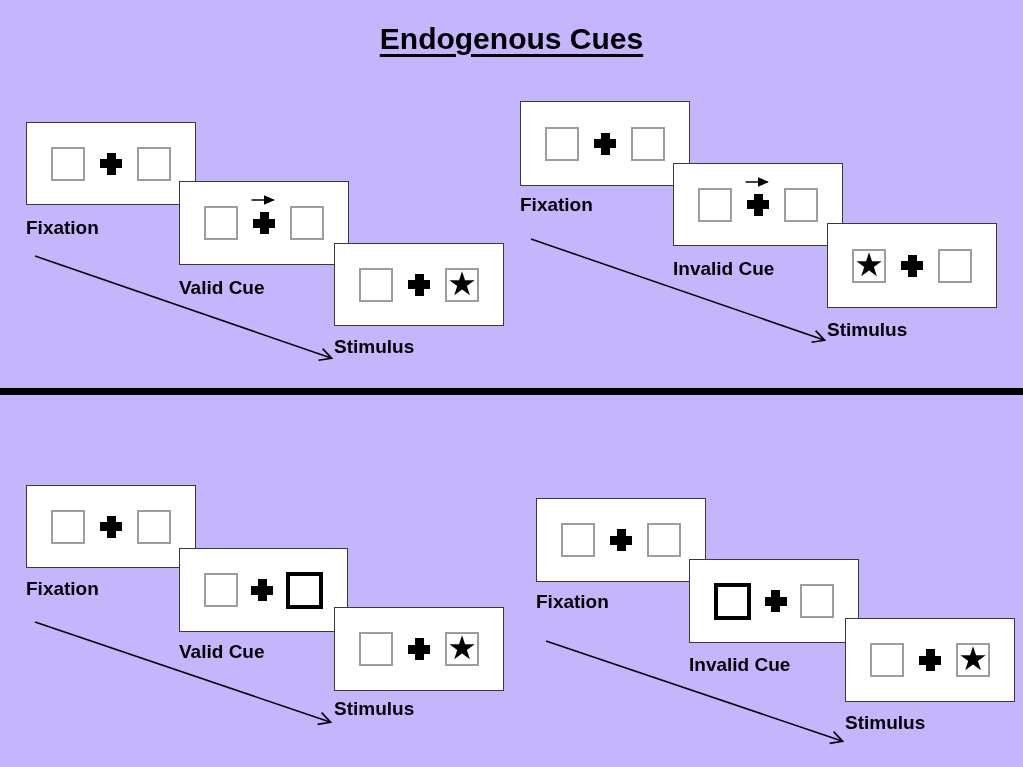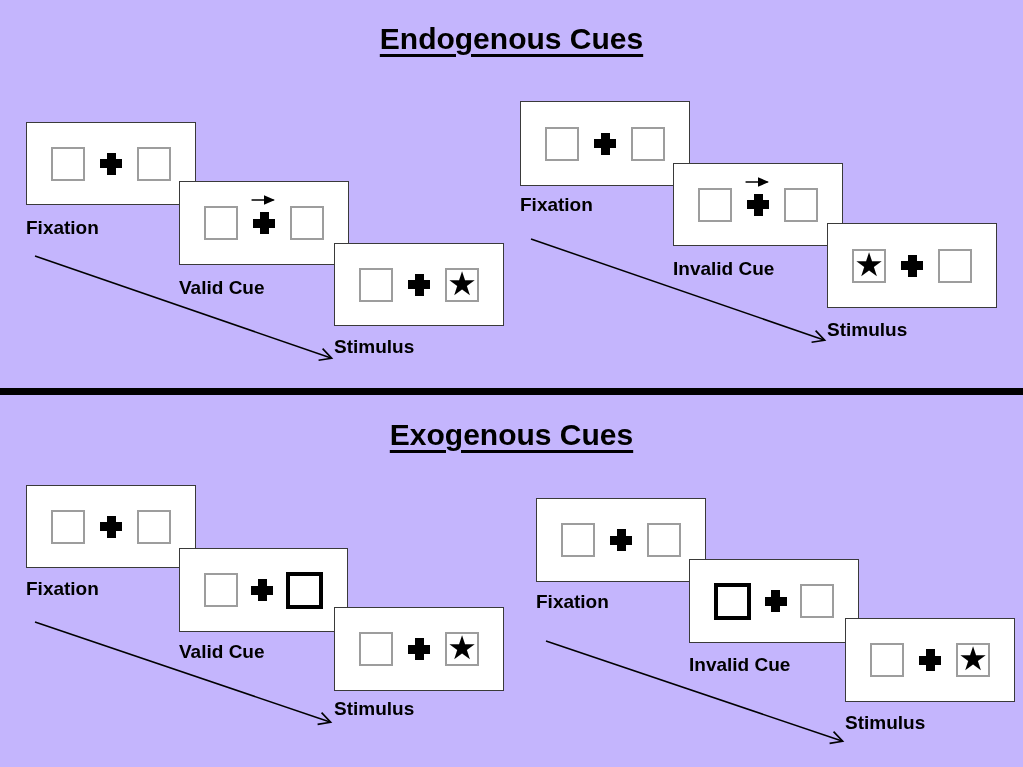--- a/index.html
+++ b/index.html
@@ -113,21 +113,20 @@
     <div class="box"></div>
   </div>
   <div class="label" style="left:827px;top:318px;width:170px;">Stimulus</div>
 
   <svg class="long-arrow" style="left:526px;top:233px;" width="309" height="117">
     <line x1="5" y1="6" x2="298" y2="107" stroke="#000" stroke-width="1.5" marker-end="url(#ah-open)"></line>
   </svg>
 
   <div class="divider" style="top:388px;"></div>
 
-  <div class="title" style="top:418px;">Exogenous Cues</div>
 
   <div class="panel" style="left:26px;top:485px;width:170px;height:83px;">
     <div class="box"></div>
     <div class="plus">
         <span class="h"></span>
         <span class="v"></span>
       </div>
     <div class="box"></div>
   </div>
   <div class="label" style="left:26px;top:577px;width:170px;">Fixation</div>

